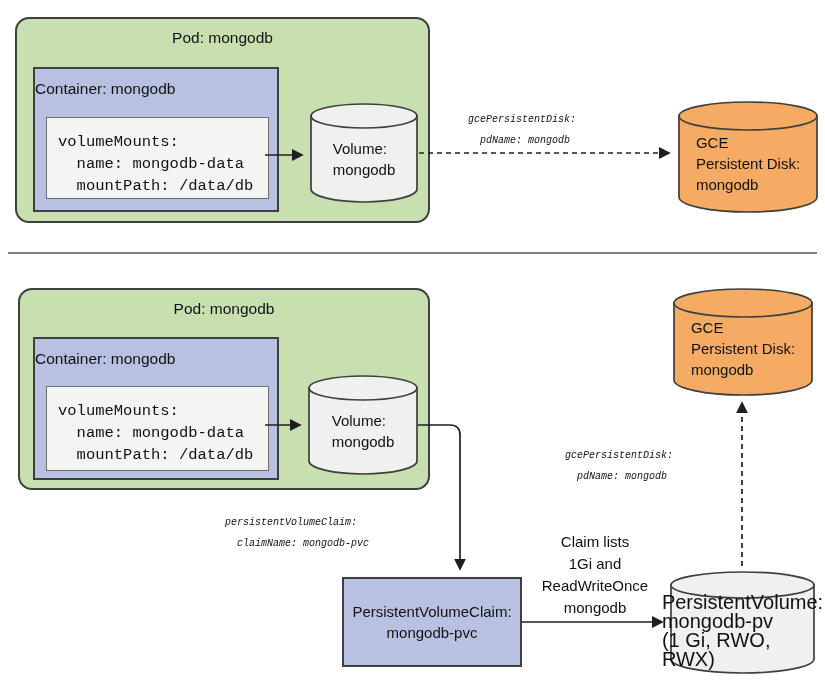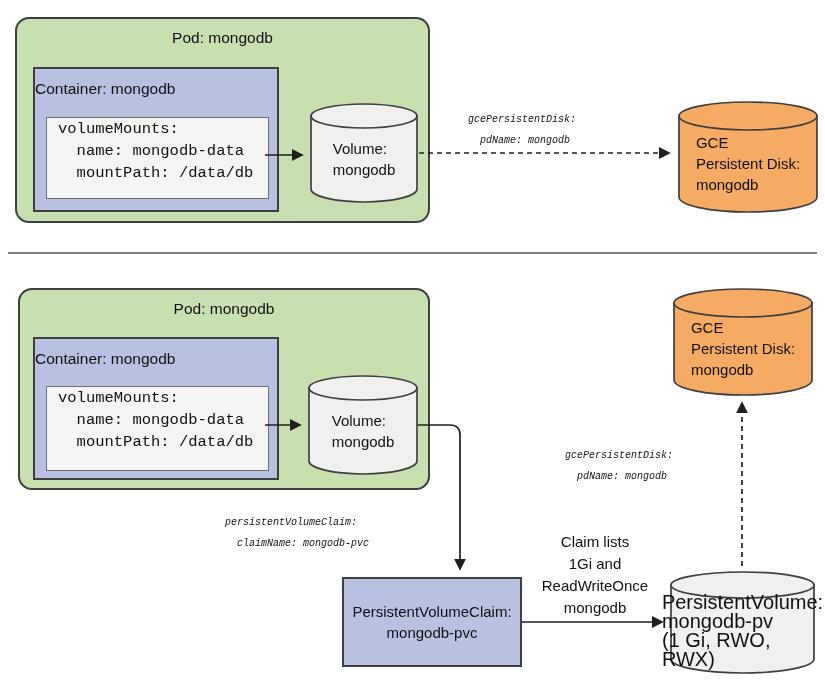--- a/index.html
+++ b/index.html
@@ -22,21 +22,21 @@
     border:2px solid var(--border-dark,#3f3f3f);box-sizing:border-box;
   }
   .container-title{
     position:absolute;top:11px;left:0;right:0;text-align:left;font-size:15.5px;
   }
   .code-box{
     position:absolute;background:var(--code-fill,#f4f4f2);
     border:1.5px solid #6e6e6e;box-sizing:border-box;
     font-family:"Liberation Mono","DejaVu Sans Mono",monospace;
     font-size:15.5px;line-height:22px;white-space:pre;
-    padding:0 0 0 11px;
+    padding:13px 0 0 11px;
   }
   .mono-label{
     position:absolute;
     font-family:"Liberation Mono","DejaVu Sans Mono",monospace;
     font-size:10px;line-height:21px;white-space:pre;font-style:italic;
   }
   .cylinder{position:absolute;}
   .cylinder svg{position:absolute;left:0;top:0;display:block;}
   .cyl-body,.cyl-top{
     fill:var(--cylinder-fill,#f0f0ee);

